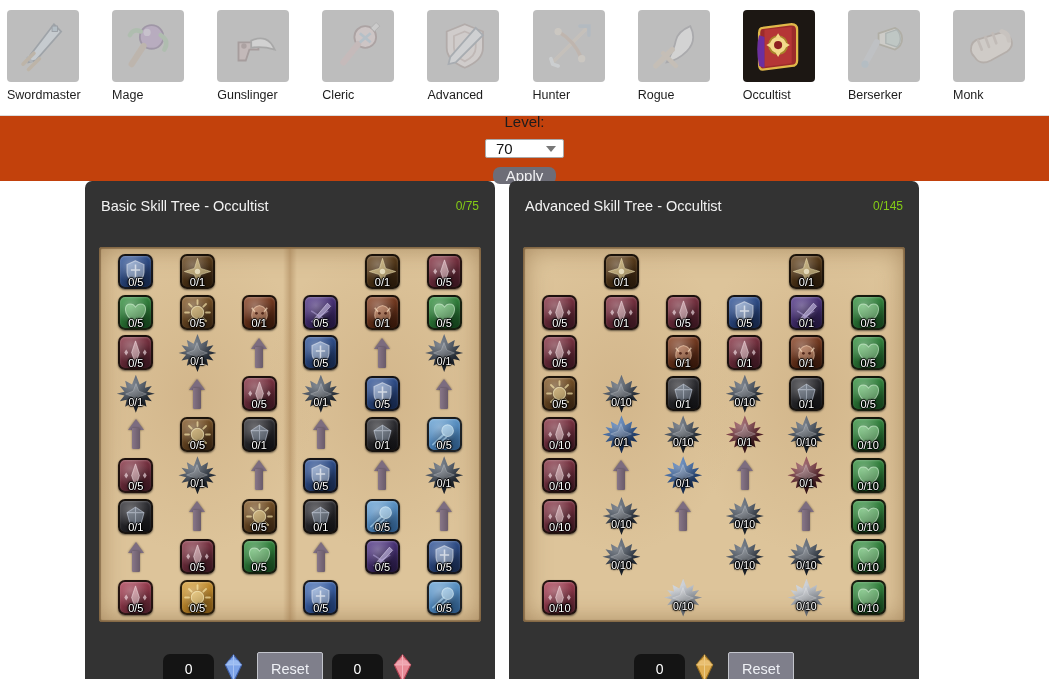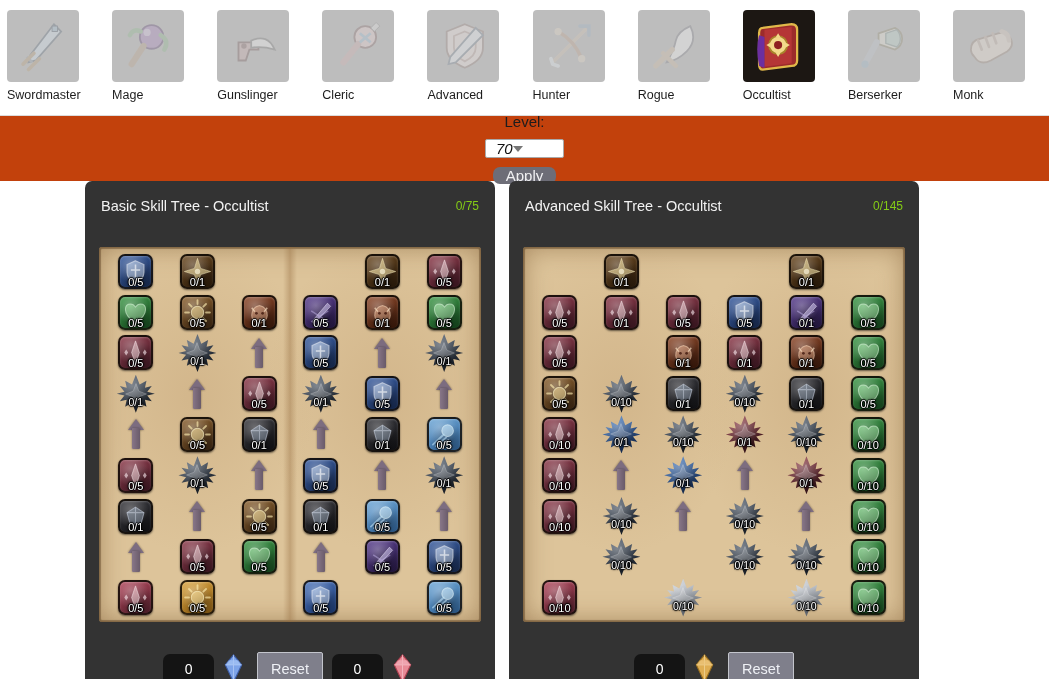--- a/index.html
+++ b/index.html
@@ -64,23 +64,22 @@
   }
   #level-label { font-size: 15px; color: #1c1c1c; }
   #level-select {
     width: 79px; height: 38px;
     border: 1px solid #a9a9a9;
     background: #ffffff;
     border-radius: 2px;
     display: flex;
     align-items: center;
     padding: 0 7px 0 10px;
-    justify-content: flex-start;
+    justify-content: space-between;
     cursor: pointer;
-    font-style: italic;
   }
   #level-value { font-size: 15px; color: #111; }
   .caret {
     width: 0; height: 0;
     border-left: 5px solid transparent;
     border-right: 5px solid transparent;
     border-top: 6px solid #777;
   }
   #apply-button {
     height: 38px;

